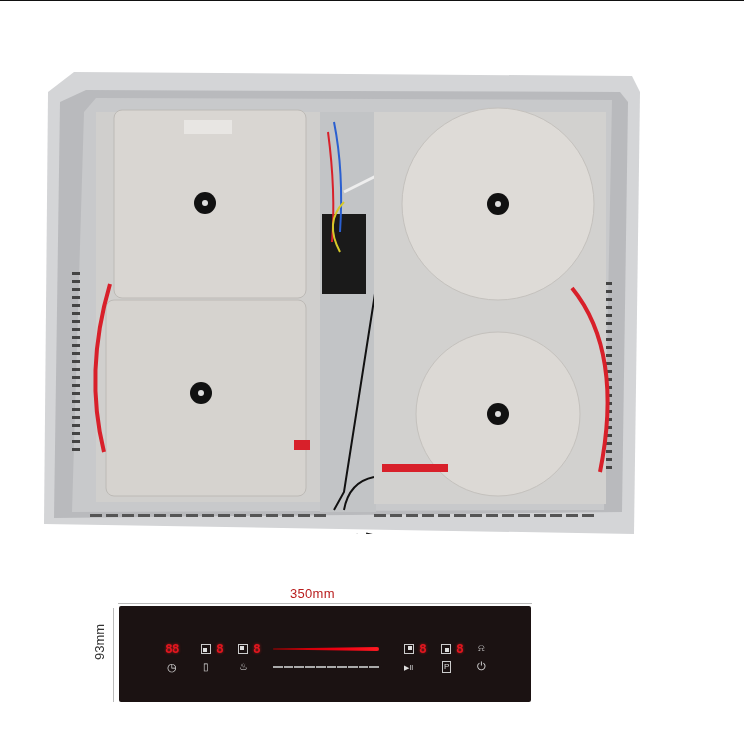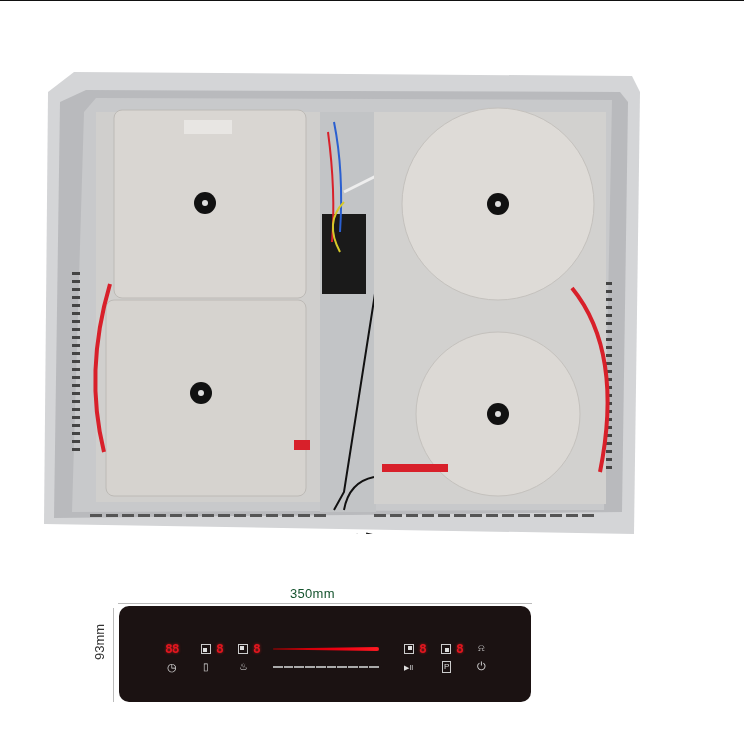--- a/index.html
+++ b/index.html
@@ -3,24 +3,24 @@
 <meta charset="utf-8">
 <style>
   html,body{margin:0;padding:0;}
   body{width:744px;height:744px;background:#ffffff;position:relative;overflow:hidden;font-family:"Liberation Sans",sans-serif;}
   .topline{position:absolute;left:0;top:0;width:744px;height:1px;background:#111;}
   
   .chassis{position:absolute;left:44px;top:72px;width:596px;height:462px;}
   .tray{position:absolute;left:0;top:0;width:596px;height:462px;}
   
   .dim-h{position:absolute;left:118px;top:603px;width:414px;height:1px;background:#bbb;}
-  .dim-h-label{position:absolute;left:290px;top:586px;font-size:13px;color:#14532d;letter-spacing:0.3px;}
+  .dim-h-label{position:absolute;left:290px;top:586px;font-size:13px;color:#b91c1c;letter-spacing:0.3px;}
   .dim-v{position:absolute;left:113px;top:608px;width:1px;height:94px;background:#bbb;}
   .dim-v-label{position:absolute;left:92px;top:660px;font-size:13px;color:#333;transform:rotate(-90deg);transform-origin:left top;white-space:nowrap;}
-  .ctrl{position:absolute;left:119px;top:606px;width:412px;height:96px;background:#1b1212;border-radius:10px;}
+  .ctrl{position:absolute;left:119px;top:606px;width:412px;height:96px;background:#1b1212;border-radius:2px;}
   .seg{position:absolute;color:#e3161f;font-family:"DejaVu Sans Mono",monospace;font-size:13px;font-weight:bold;line-height:13px;letter-spacing:-1px;text-shadow:0 0 3px rgba(255,30,30,0.6);}
   .sq{position:absolute;width:10px;height:10px;border:1.2px solid #ccc;box-sizing:border-box;}
   .sq i{position:absolute;width:4px;height:4px;background:#ddd;}
   .ico{position:absolute;color:#ddd;font-size:10px;line-height:10px;}
   .slider{position:absolute;left:154px;top:41px;width:106px;height:4px;background:linear-gradient(90deg,#a00 0%,#e01 60%,#ff1a22 100%);border-radius:2px;box-shadow:0 0 4px rgba(255,20,30,0.7);clip-path:polygon(0 40%,100% 0,100% 100%,0 60%);}
   .dashes{position:absolute;left:154px;top:60px;width:106px;height:2px;display:flex;gap:1px;}
   .dashes span{flex:1;background:#aaa;}
 </style>
 </head>
 <body>

